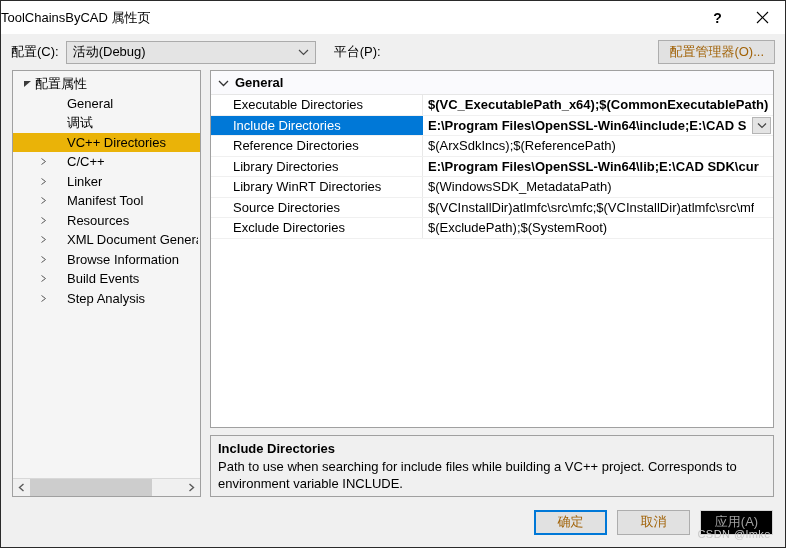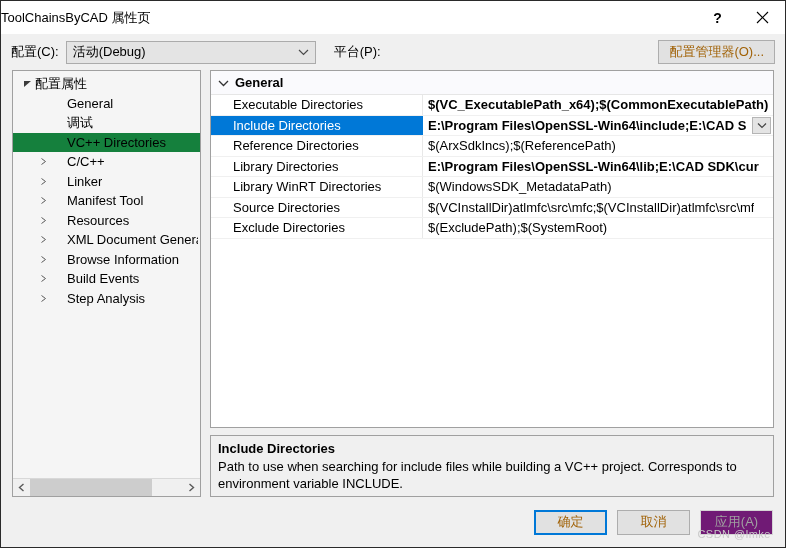--- a/index.html
+++ b/index.html
@@ -148,21 +148,21 @@
   .tree-item {
     height: 19.5px;
     display: flex;
     align-items: center;
     white-space: nowrap;
     font-size: 13px;
     cursor: default;
     padding-right: 2px;
   }
   .tree-item.selected {
-    background: #15803d;
+    background: #eab308;
   }
   .tree-arrow {
     width: 16px;
     flex: 0 0 16px;
     display: flex;
     align-items: center;
     justify-content: center;
   }
   .tree-arrow svg { display:block; }
   .tree-label { overflow: hidden; }
@@ -325,21 +325,21 @@
     height: 25px;
     background: #e1e1e1;
     border: 1px solid #adadad;
   }
   .footer .btn.default {
     border: 2px solid #0078d7;
     background: #e1e1e1;
   }
   .footer .btn.disabled {
     color: #a0a0a0;
-    background: #701a75;
+    background: #000000;
     border: 1px solid #d5d5d5;
   }
   .watermark {
     position: absolute;
     right: 14px;
     bottom: 7px;
     font-size: 11px;
     color: #c9c9c9;
     letter-spacing: 0.5px;
     pointer-events: none;

